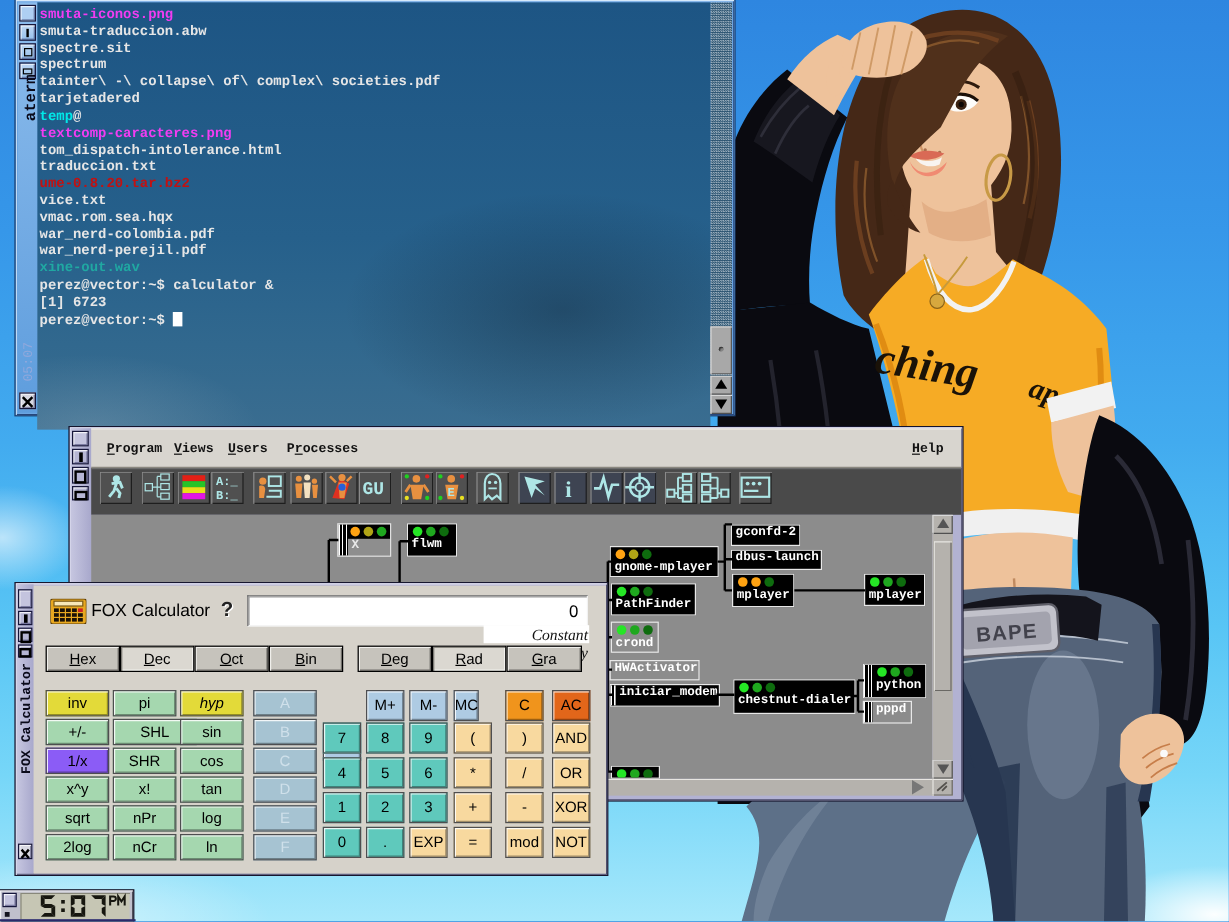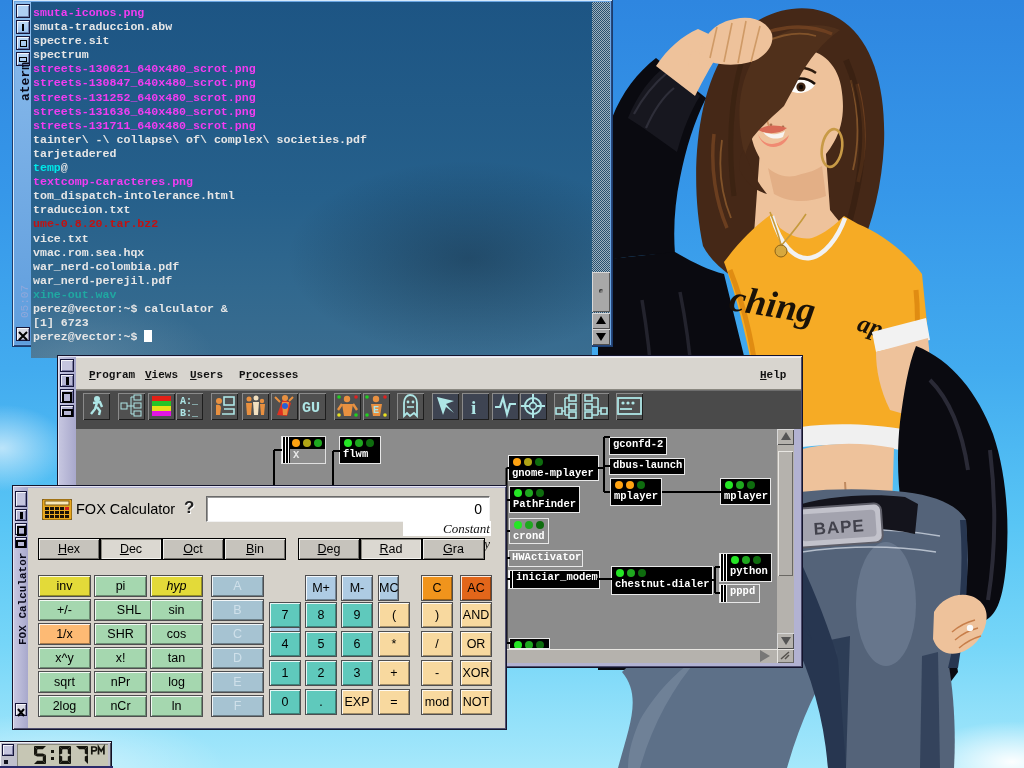--- a/index.html
+++ b/index.html
@@ -155,25 +155,20 @@
 <path d="M701,52 C703,34 717,22 735,19 C753,15 768,22 772,34 C774,44 768,53 758,59 C744,66 724,66 711,62 C705,60 701,56 701,52 Z" fill="#eec29b"></path>
 <path d="M692,52 C687,62 687,72 694,81 L706,75 C700,67 698,59 700,51 Z" fill="#eec29b"></path>
 <path d="M717,27 L710,58 M732,23 L724,62 M746,21 L738,63 M760,26 L751,62" stroke="#cf9a66" stroke-width="1.6" fill="none"></path>
   </svg>
 
 <div id="term" class="abs frame">
   <div id="termtxt" class="abs"><span class="m">smuta-iconos.png</span>
 smuta-traduccion.abw
 spectre.sit
 spectrum
-<span class="m">streets-130621_640x480_scrot.png
-streets-130847_640x480_scrot.png
-streets-131252_640x480_scrot.png
-streets-131636_640x480_scrot.png
-streets-131711_640x480_scrot.png</span>
 tainter\ -\ collapse\ of\ complex\ societies.pdf
 tarjetadered
 <span class="c">temp</span>@
 <span class="m">textcomp-caracteres.png</span>
 tom_dispatch-intolerance.html
 traduccion.txt
 <span class="r">ume-0.8.20.tar.bz2</span>
 vice.txt
 vmac.rom.sea.hqx
 war_nerd-colombia.pdf
@@ -495,21 +490,21 @@
 <div class="cbtn modeb on abs" style="left:360px;top:538px;width:62px;height:22px;line-height:21px;"><u>R</u>ad</div>
 <div class="cbtn modeb abs" style="left:422px;top:538px;width:63px;height:22px;line-height:21px;"><u>G</u>ra</div>
 <div class="cbtn abs" style="left:38px;top:575px;width:53px;height:22px;line-height:21px;background:#e3da39;color:#000;">inv</div>
 <div class="cbtn abs" style="left:94px;top:575px;width:53px;height:22px;line-height:21px;background:#a5d7af;color:#000;">pi</div>
 <div class="cbtn abs" style="left:150px;top:575px;width:53px;height:22px;line-height:21px;background:#e3da39;color:#000;font-style:italic;">hyp</div>
 <div class="cbtn abs" style="left:211px;top:575px;width:53px;height:22px;line-height:21px;background:#a6c3d2;color:#cfe0ea;">A</div>
 <div class="cbtn abs" style="left:38px;top:599px;width:53px;height:22px;line-height:21px;background:#a5d7af;color:#000;">+/-</div>
 <div class="cbtn abs" style="left:94px;top:599px;width:70px;height:22px;line-height:21px;background:#a5d7af;color:#000;">SHL</div>
 <div class="cbtn abs" style="left:150px;top:599px;width:53px;height:22px;line-height:21px;background:#a5d7af;color:#000;">sin</div>
 <div class="cbtn abs" style="left:211px;top:599px;width:53px;height:22px;line-height:21px;background:#a6c3d2;color:#cfe0ea;">B</div>
-<div class="cbtn abs" style="left:38px;top:623px;width:53px;height:22px;line-height:21px;background:#fdba74;color:#000;">1/x</div>
+<div class="cbtn abs" style="left:38px;top:623px;width:53px;height:22px;line-height:21px;background:#8b5cf6;color:#000;">1/x</div>
 <div class="cbtn abs" style="left:94px;top:623px;width:53px;height:22px;line-height:21px;background:#a5d7af;color:#000;">SHR</div>
 <div class="cbtn abs" style="left:150px;top:623px;width:53px;height:22px;line-height:21px;background:#a5d7af;color:#000;">cos</div>
 <div class="cbtn abs" style="left:211px;top:623px;width:53px;height:22px;line-height:21px;background:#a6c3d2;color:#cfe0ea;">C</div>
 <div class="cbtn abs" style="left:38px;top:647px;width:53px;height:22px;line-height:21px;background:#a5d7af;color:#000;">x^y</div>
 <div class="cbtn abs" style="left:94px;top:647px;width:53px;height:22px;line-height:21px;background:#a5d7af;color:#000;">x!</div>
 <div class="cbtn abs" style="left:150px;top:647px;width:53px;height:22px;line-height:21px;background:#a5d7af;color:#000;">tan</div>
 <div class="cbtn abs" style="left:211px;top:647px;width:53px;height:22px;line-height:21px;background:#a6c3d2;color:#cfe0ea;">D</div>
 <div class="cbtn abs" style="left:38px;top:671px;width:53px;height:22px;line-height:21px;background:#a5d7af;color:#000;">sqrt</div>
 <div class="cbtn abs" style="left:94px;top:671px;width:53px;height:22px;line-height:21px;background:#a5d7af;color:#000;">nPr</div>
 <div class="cbtn abs" style="left:150px;top:671px;width:53px;height:22px;line-height:21px;background:#a5d7af;color:#000;">log</div>

